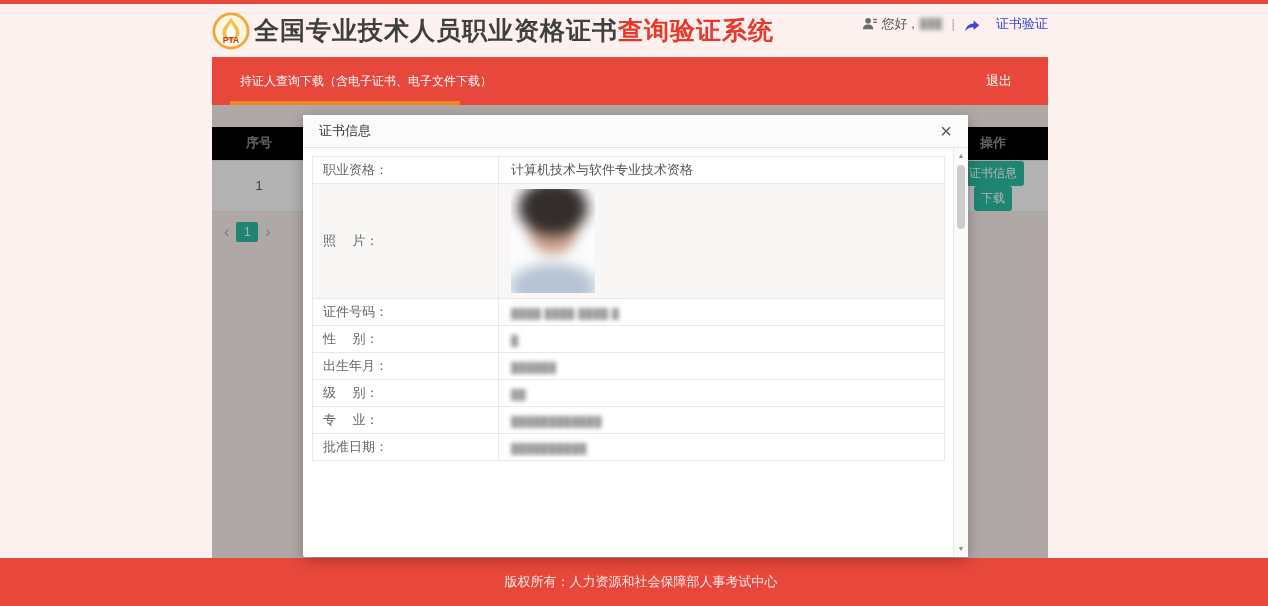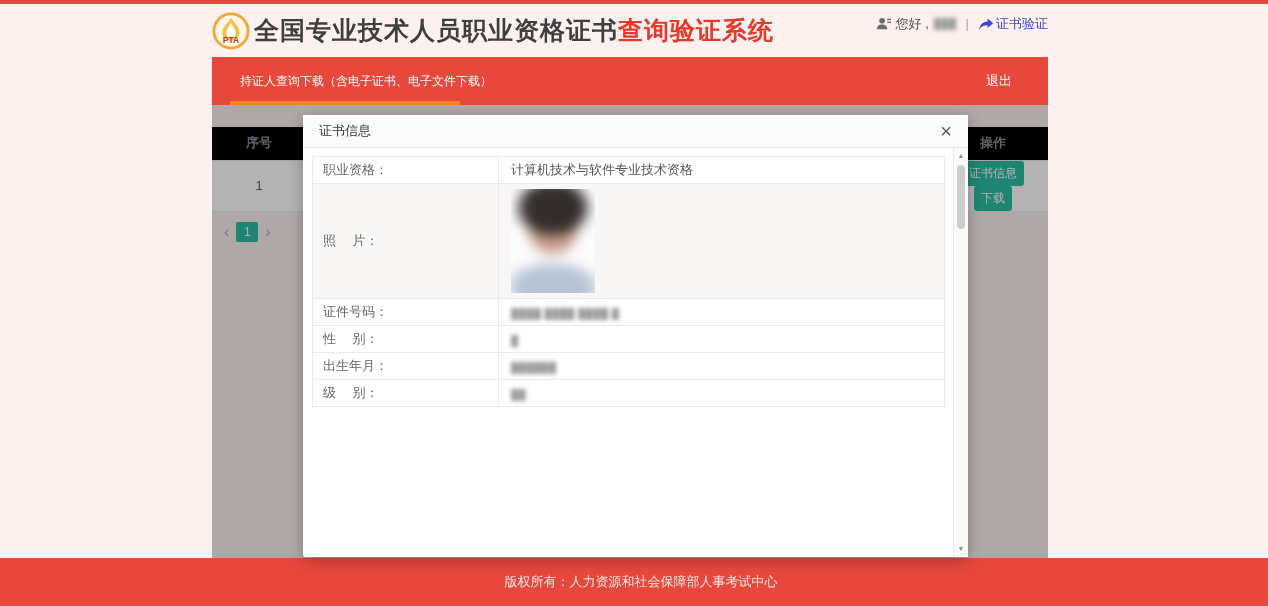--- a/index.html
+++ b/index.html
@@ -13,21 +13,21 @@
   
   .topbar { position:absolute; left:0; top:0; width:1268px; height:4px; background:#E8473B; }
 
   
   .header { position:absolute; left:212px; top:4px; width:836px; height:53px; display:flex; align-items:center; }
   .logo { width:38px; height:38px; flex:0 0 38px; margin-right:4px; }
   .title { font-size:25px; font-weight:bold; letter-spacing:1px; color:#3F3F3F; white-space:nowrap; }
   .title .accent { color:#E6392B; }
   .header-right { margin-left:auto; display:flex; align-items:center; gap:5px; font-size:13px; color:#555; margin-top:-14px; white-space:nowrap; }
   .header-right .sep { color:#aaa; margin:0 4px; }
-  .verify-link { color:#3C45D6; text-decoration:none; display:flex; align-items:center; gap:2px; }
+  .verify-link { color:#3C45D6; text-decoration:none; display:flex; align-items:flex-end; gap:16px; }
   .masked { filter:blur(2px); color:#9d9d9d; font-size:10px; letter-spacing:.5px; }
 
   
   .navbar { position:absolute; left:212px; top:57px; width:836px; height:48px; background:#E8473B; }
   .nav-tab { position:relative; display:inline-block; height:56px; line-height:48px; padding:0 28px; color:#fff; font-size:12px; cursor:pointer; }
   .nav-underline { position:absolute; left:18px; bottom:0; width:230px; height:4px; background:#F0871E; }
   .nav-logout { position:absolute; right:36px; top:0; height:48px; line-height:48px; color:#fff; font-size:13px; cursor:pointer; }
 
   
   .content { position:absolute; left:212px; top:105px; width:836px; height:453px; }
@@ -164,20 +164,28 @@
         <td class="val"><span class="masked">█</span></td>
       </tr>
       <tr>
         <td class="lbl">出生年月：</td>
         <td class="val"><span class="masked">██████</span></td>
       </tr>
       <tr>
         <td class="lbl">级　 别：</td>
         <td class="val"><span class="masked">██</span></td>
       </tr>
+      <tr>
+        <td class="lbl">专　 业：</td>
+        <td class="val"><span class="masked">████████████</span></td>
+      </tr>
+      <tr>
+        <td class="lbl">批准日期：</td>
+        <td class="val"><span class="masked">██████████</span></td>
+      </tr>
     </tbody>
       </table>
   </div>
   <div class="scrollbar">
     <div class="sb-btn sb-up">▲</div>
     <div class="sb-thumb"></div>
     <div class="sb-btn sb-down">▼</div>
   </div>
 </div>
 

